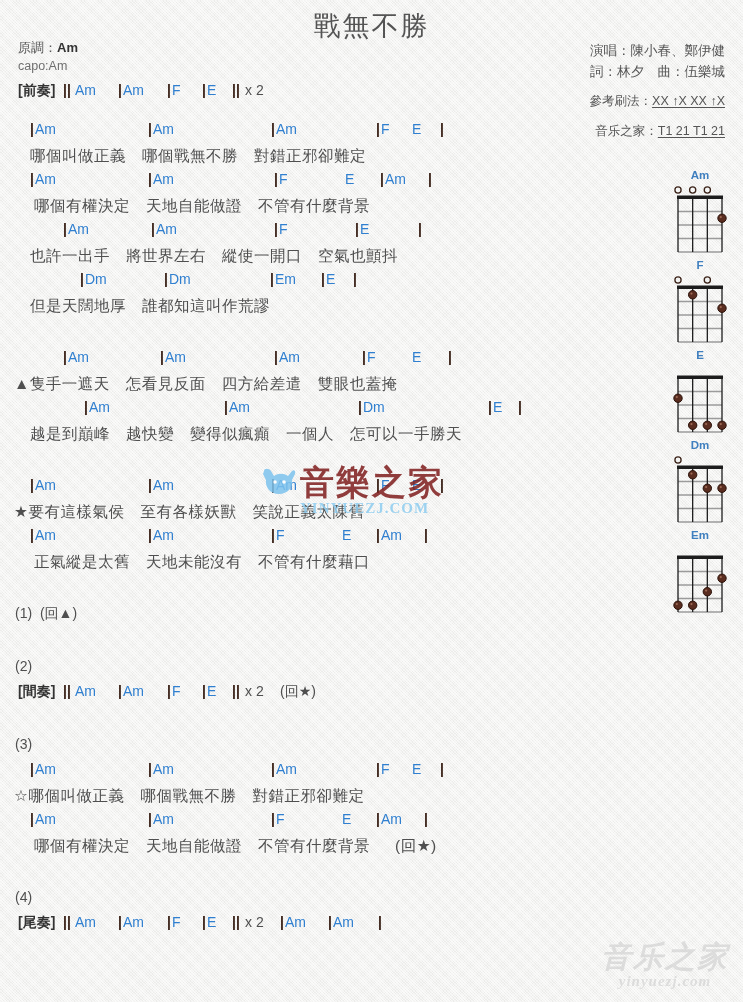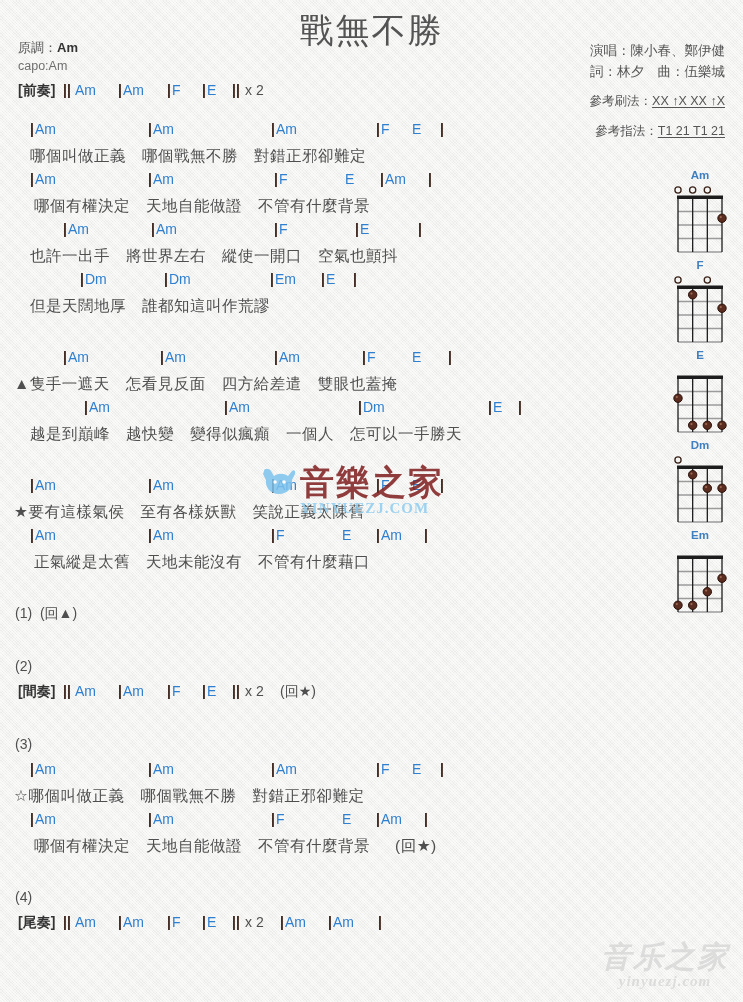--- a/index.html
+++ b/index.html
@@ -27,21 +27,21 @@
     z-index: 0;
   }
   .sheet { position: relative; z-index: 2; width: 743px; height: 1002px; }
 
   
   .title {
     position: absolute;
     left: 0; right: 0;
     top: 8px;
     text-align: center;
-    font-size: 34px;
+    font-size: 27px;
     color: #545454;
     letter-spacing: 2px;
     font-family: "DejaVu Sans", "Liberation Sans", sans-serif;
   }
   .key-block { position: absolute; left: 18px; top: 38px; }
   .key-line { font-size: 13px; color: #555; line-height: 19px; }
   .key-line b { color: #333; }
   .capo-line { font-size: 12.5px; color: #6f6f6f; line-height: 19px; }
 
   .credits { position: absolute; right: 18px; top: 40px; text-align: right; }
@@ -144,21 +144,21 @@
 
   <div class="key-block">
     <div class="key-line"><span>原調：</span><b>Am</b></div>
     <div class="capo-line">capo:Am</div>
   </div>
 
   <div class="credits">
     <div class="row">演唱：陳小春、鄭伊健</div>
     <div class="row">詞：林夕　曲：伍樂城</div>
     <div class="row small spaced"><span>參考刷法：</span><span class="underlined">XX ↑X XX ↑X</span></div>
-    <div class="row small spaced"><span>參考指法：</span><span class="underlined">T1 21 T1 21</span></div>
+    <div class="row small spaced"><span>音乐之家：</span><span class="underlined">T1 21 T1 21</span></div>
   </div>
 
   <div class="lines" id="lines-root">
       <div class="line chordrow"><span class="tok sectlabel" style="left: 18px;">[前奏]</span><span class="tok bar" style="left: 63px;">||</span><span class="tok chord" style="left: 75px;">Am</span><span class="tok bar" style="left: 118px;">|</span><span class="tok chord" style="left: 123px;">Am</span><span class="tok bar" style="left: 167px;">|</span><span class="tok chord" style="left: 172px;">F</span><span class="tok bar" style="left: 202px;">|</span><span class="tok chord" style="left: 207px;">E</span><span class="tok bar" style="left: 232px;">||</span><span class="tok plain" style="left: 245px;">x 2</span></div>
       <div class="line gap"></div>
       <div class="line chordrow"><span class="tok bar" style="left: 30px;">|</span><span class="tok chord" style="left: 35px;">Am</span><span class="tok bar" style="left: 148px;">|</span><span class="tok chord" style="left: 153px;">Am</span><span class="tok bar" style="left: 271px;">|</span><span class="tok chord" style="left: 276px;">Am</span><span class="tok bar" style="left: 376px;">|</span><span class="tok chord" style="left: 381px;">F</span><span class="tok chord" style="left: 412px;">E</span><span class="tok bar" style="left: 440px;">|</span></div>
       <div class="line lyric"><span class="tok plain" style="left: 30px;">哪個叫做正義　哪個戰無不勝　對錯正邪卻難定</span></div>
       <div class="line chordrow"><span class="tok bar" style="left: 30px;">|</span><span class="tok chord" style="left: 35px;">Am</span><span class="tok bar" style="left: 148px;">|</span><span class="tok chord" style="left: 153px;">Am</span><span class="tok bar" style="left: 274px;">|</span><span class="tok chord" style="left: 279px;">F</span><span class="tok chord" style="left: 345px;">E</span><span class="tok bar" style="left: 380px;">|</span><span class="tok chord" style="left: 385px;">Am</span><span class="tok bar" style="left: 428px;">|</span></div>
       <div class="line lyric"><span class="tok plain" style="left: 34px;">哪個有權決定　天地自能做證　不管有什麼背景</span></div>
       <div class="line chordrow"><span class="tok bar" style="left: 63px;">|</span><span class="tok chord" style="left: 68px;">Am</span><span class="tok bar" style="left: 151px;">|</span><span class="tok chord" style="left: 156px;">Am</span><span class="tok bar" style="left: 274px;">|</span><span class="tok chord" style="left: 279px;">F</span><span class="tok bar" style="left: 355px;">|</span><span class="tok chord" style="left: 360px;">E</span><span class="tok bar" style="left: 418px;">|</span></div>

